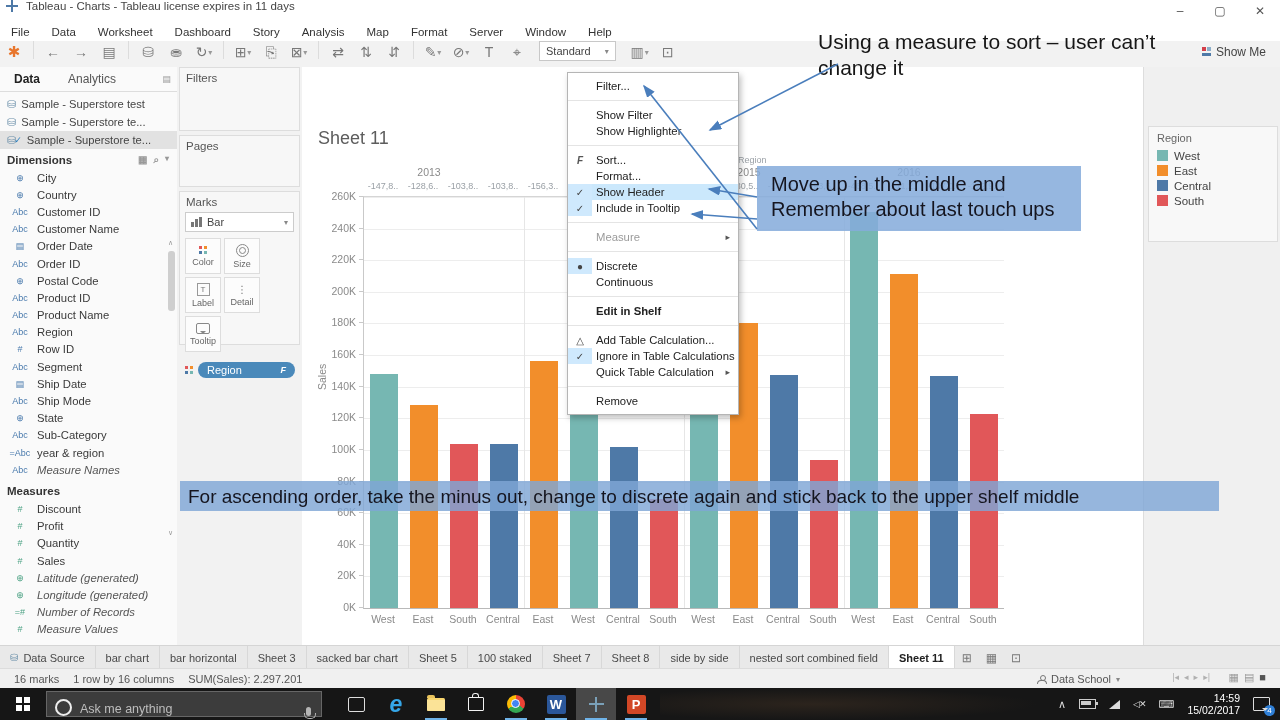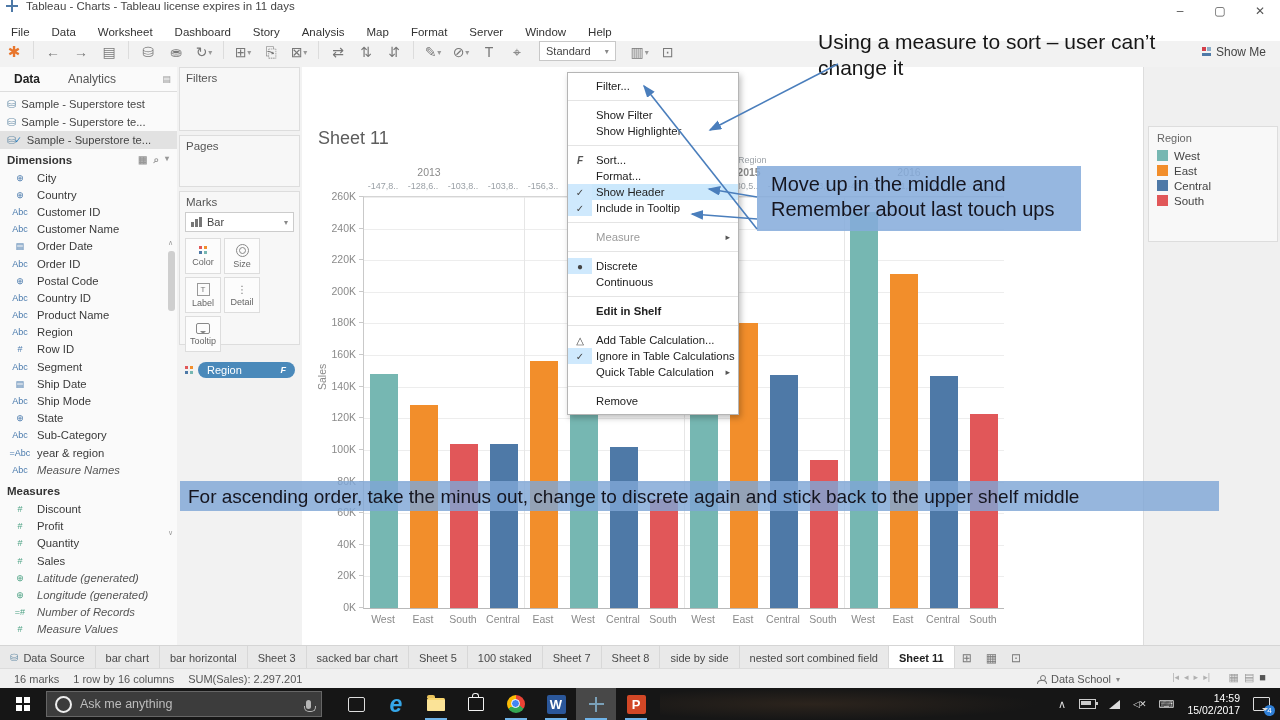--- a/index.html
+++ b/index.html
@@ -125,21 +125,21 @@
   .person::before{content:"";position:absolute;left:2.5px;top:0;width:4px;height:4px;border-radius:50%;border:1px solid #777}
   .person::after{content:"";position:absolute;left:0;bottom:0;width:8px;height:3px;border:1px solid #777;border-bottom:none;border-radius:4px 4px 0 0}
   #pager{position:absolute;right:70px;top:672px;display:flex;gap:5px;color:#b0b0b0;font-size:9px}
   #viewmodes{position:absolute;right:14px;top:671px;display:flex;gap:5px;color:#9a9a9a;font-size:11px}
   
   #taskbar{left:0;top:688px;width:1280px;height:32px;background:#161616;display:flex;align-items:center;z-index:40}
   #taskbar::before{content:"";position:absolute;left:660px;top:0;width:380px;height:32px;
      background:radial-gradient(ellipse at 40% 50%, #2c241d 0%, #161616 70%)}
   #startbtn{width:46px;height:32px;display:flex;align-items:center;justify-content:center}
   .winlogo{width:6px;height:6px;background:#fff;box-shadow:8px 0 #fff,0 8px #fff,8px 8px #fff;margin:-8px 8px 0 0}
-  #searchbox{width:258px;height:24px;background:#3c3c3c;border:1px solid #666;display:flex;align-items:center;gap:8px;padding:0 8px;position:relative;z-index:1}
+  #searchbox{width:258px;height:24px;background:#3c3c3c;border:1px solid #666;display:flex;align-items:flex-end;gap:8px;padding:0 8px;position:relative;z-index:1}
   .cortana{width:13px;height:13px;border:2px solid #eee;border-radius:50%}
   #search-ph{color:#bdbdbd;font-size:12.5px;flex:1}
   .micbody{width:5px;height:9px;background:#b5b5b5;border-radius:3px;position:relative;margin-right:2px}
   .micbody::after{content:"";position:absolute;left:-2.5px;bottom:-3px;width:10px;height:5px;border:1px solid #b5b5b5;border-top:none;border-radius:0 0 5px 5px}
   #apps{display:flex;margin-left:14px;position:relative;z-index:1}
   .app{width:40px;height:32px;display:flex;align-items:center;justify-content:center;position:relative}
   .app.open::after{content:"";position:absolute;bottom:0;left:9px;right:9px;height:2px;background:#6fb3e8}
   .app.active{background:#484848}
   .k-taskview{width:15px;height:13px;border:1px solid #ddd;border-radius:2px}
   .k-edge{color:#35a6e8;font-size:23px;font-style:italic;font-weight:bold;line-height:23px}
@@ -333,21 +333,21 @@
       <div class="frow">
         <span class="fi">Abc</span>
         <span class="flab">Order ID</span>
       </div>
       <div class="frow">
         <span class="fi">⊕</span>
         <span class="flab">Postal Code</span>
       </div>
       <div class="frow">
         <span class="fi">Abc</span>
-        <span class="flab">Country ID</span>
+        <span class="flab">Product ID</span>
       </div>
       <div class="frow">
         <span class="fi">Abc</span>
         <span class="flab">Product Name</span>
       </div>
       <div class="frow">
         <span class="fi">Abc</span>
         <span class="flab">Region</span>
       </div>
       <div class="frow">
@@ -496,21 +496,21 @@
   </span>
 </div>
 
 <div class="abs" id="worksheet" style="border-right:1px solid #ddd"></div>
 <div class="abs" id="sheet-title" style="left:318px;top:128px">Sheet 11</div>
 <div class="abs" id="saleslab">Sales</div>
 <div class="abs" id="faint-region">Region</div>
 <div class="abs" id="years" style="left:349px;top:166px;width:640px;height:14px">
     <span class="yearlab" style="left: 0px; width: 160px;">2013</span>
     <span class="yearlab" style="left: 160px; width: 160px;">2014</span>
-    <span class="yearlab" style="left: 320px; width: 160px; font-weight: bold;">2015</span>
+    <span class="yearlab" style="left: 320px; width: 160px;">2015</span>
     <span class="yearlab" style="left: 480px; width: 160px;">2016</span>
   </div>
 <div class="abs" id="slabels" style="left:363px;top:181px;width:640px;height:14px">
     <span class="slab" style="left: -2px;">-147,8..</span>
     <span class="slab" style="left: 38px;">-128,6..</span>
     <span class="slab" style="left: 78px;">-103,8..</span>
     <span class="slab" style="left: 118px;">-103,8..</span>
     <span class="slab" style="left: 158px;">-156,3..</span>
     <span class="slab" style="left: 198px;">-140,5..</span>
     <span class="slab" style="left: 238px;">-102,0..</span>

